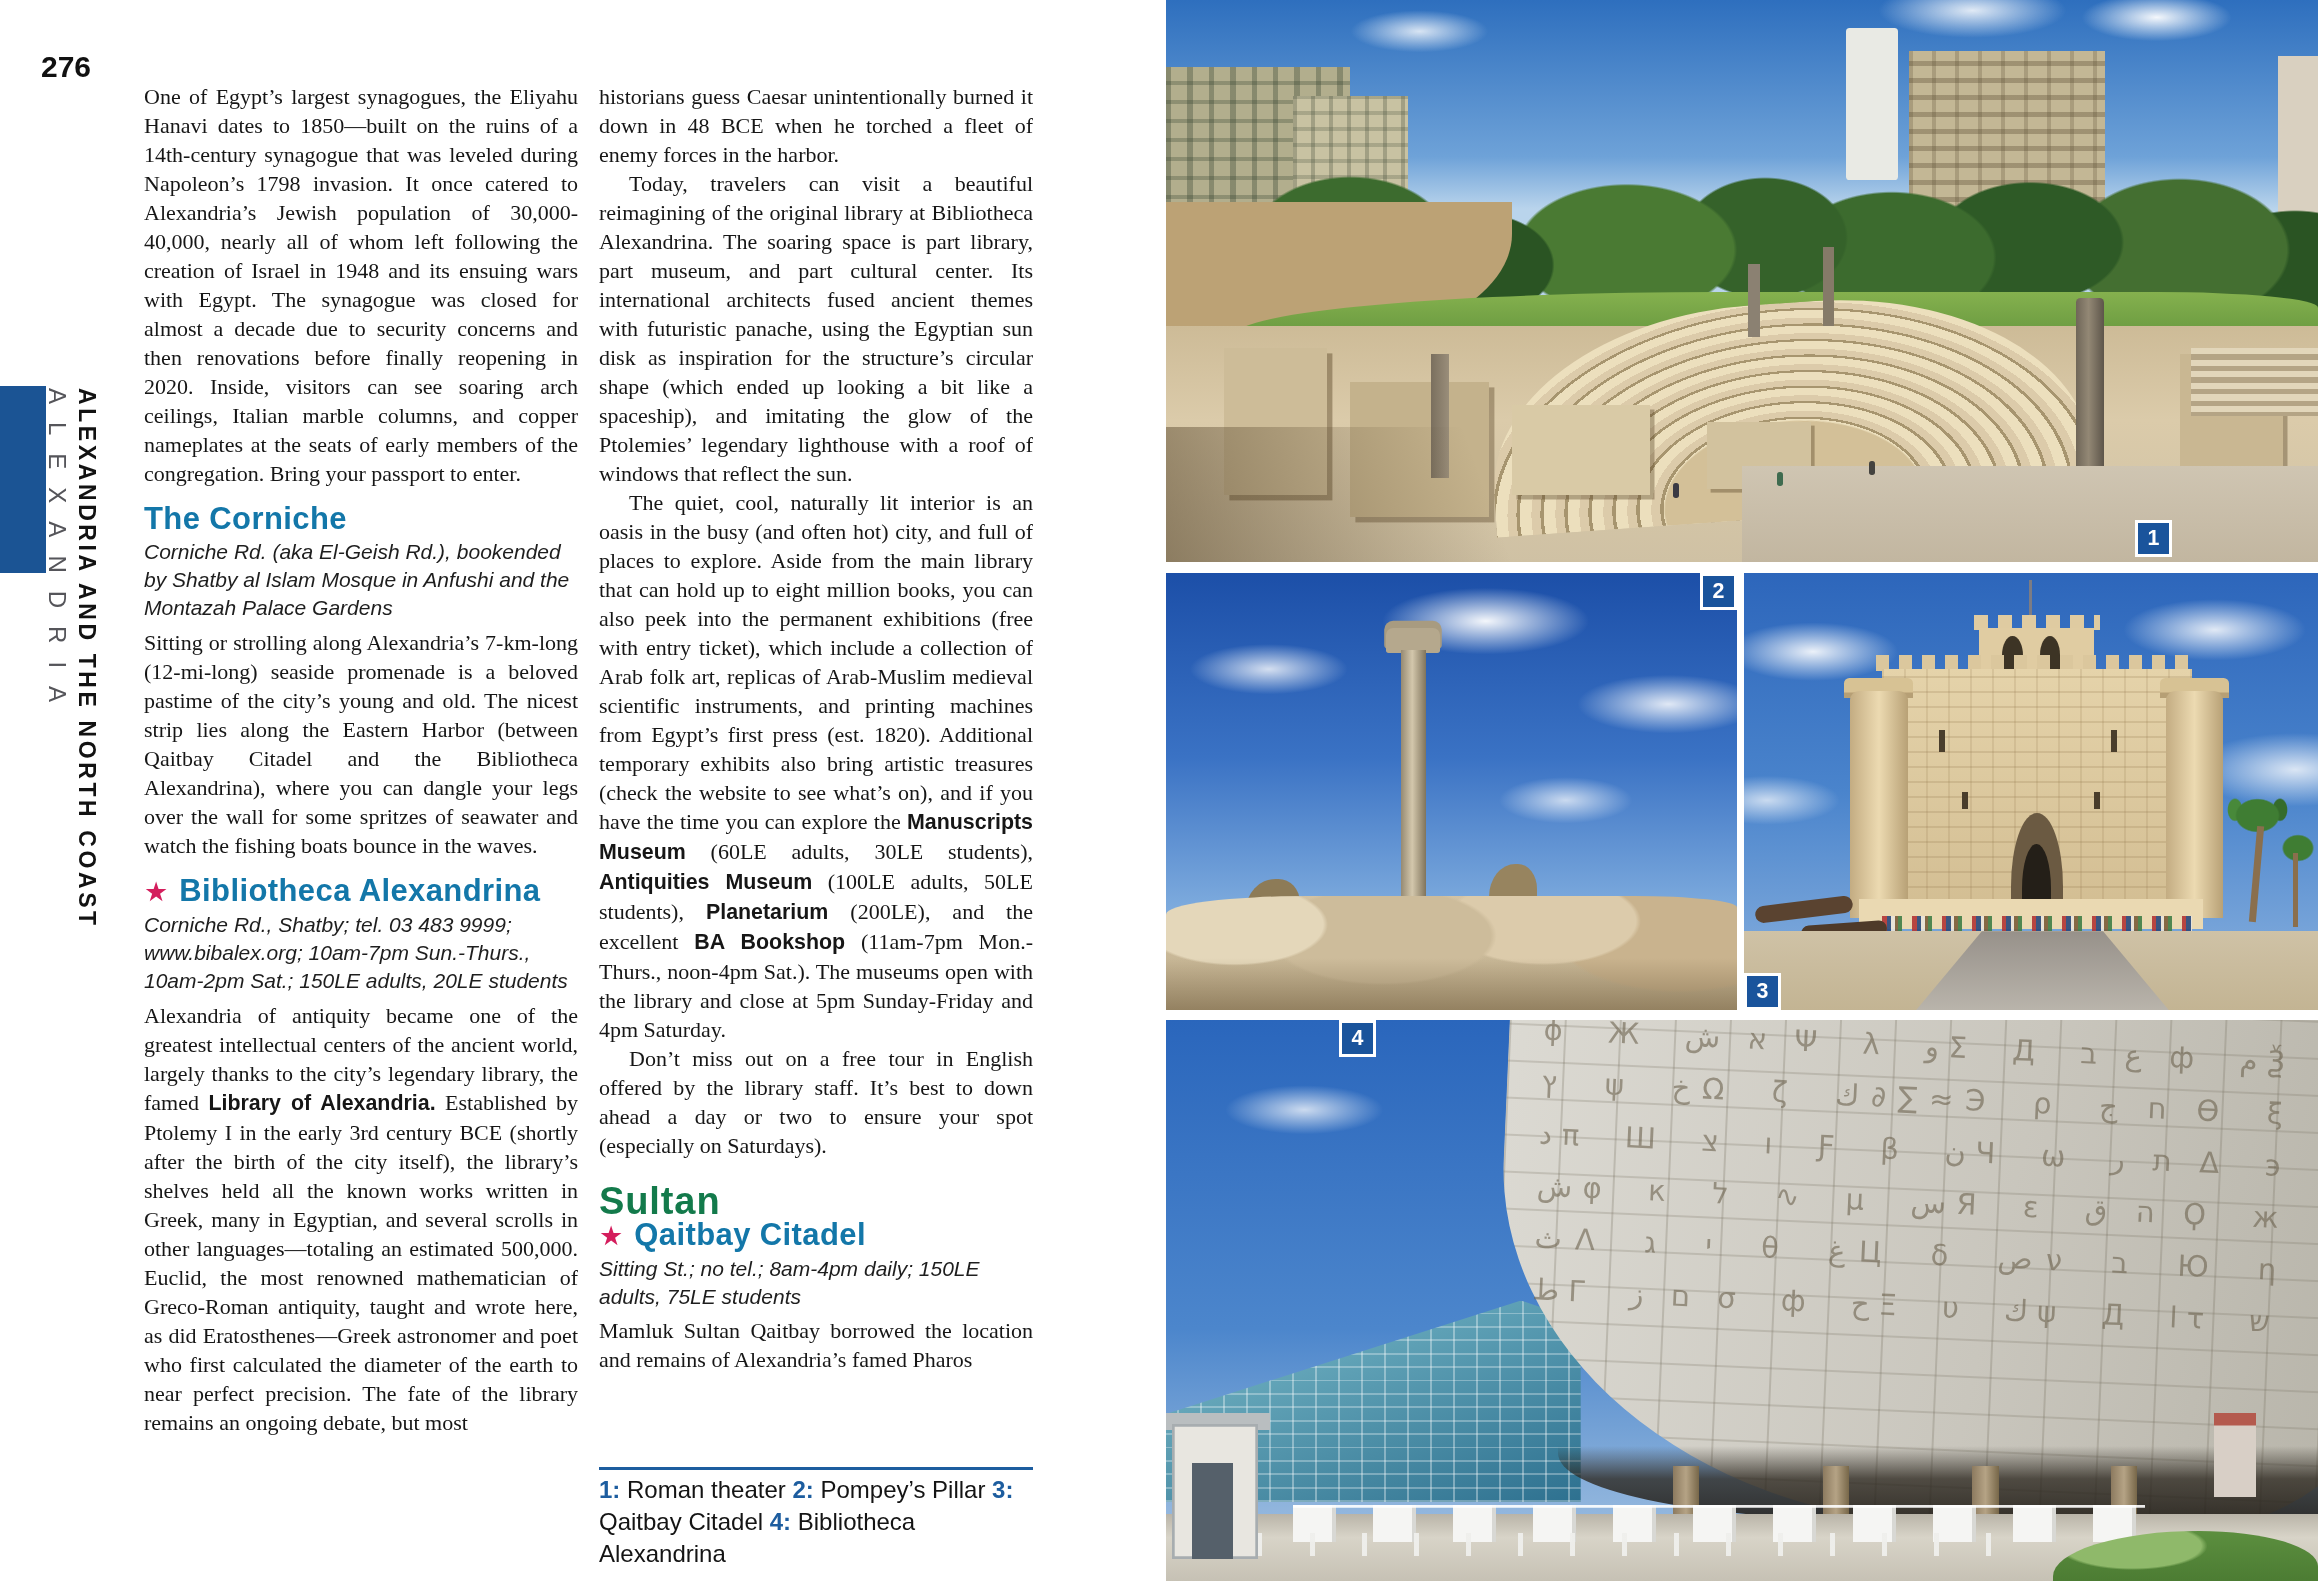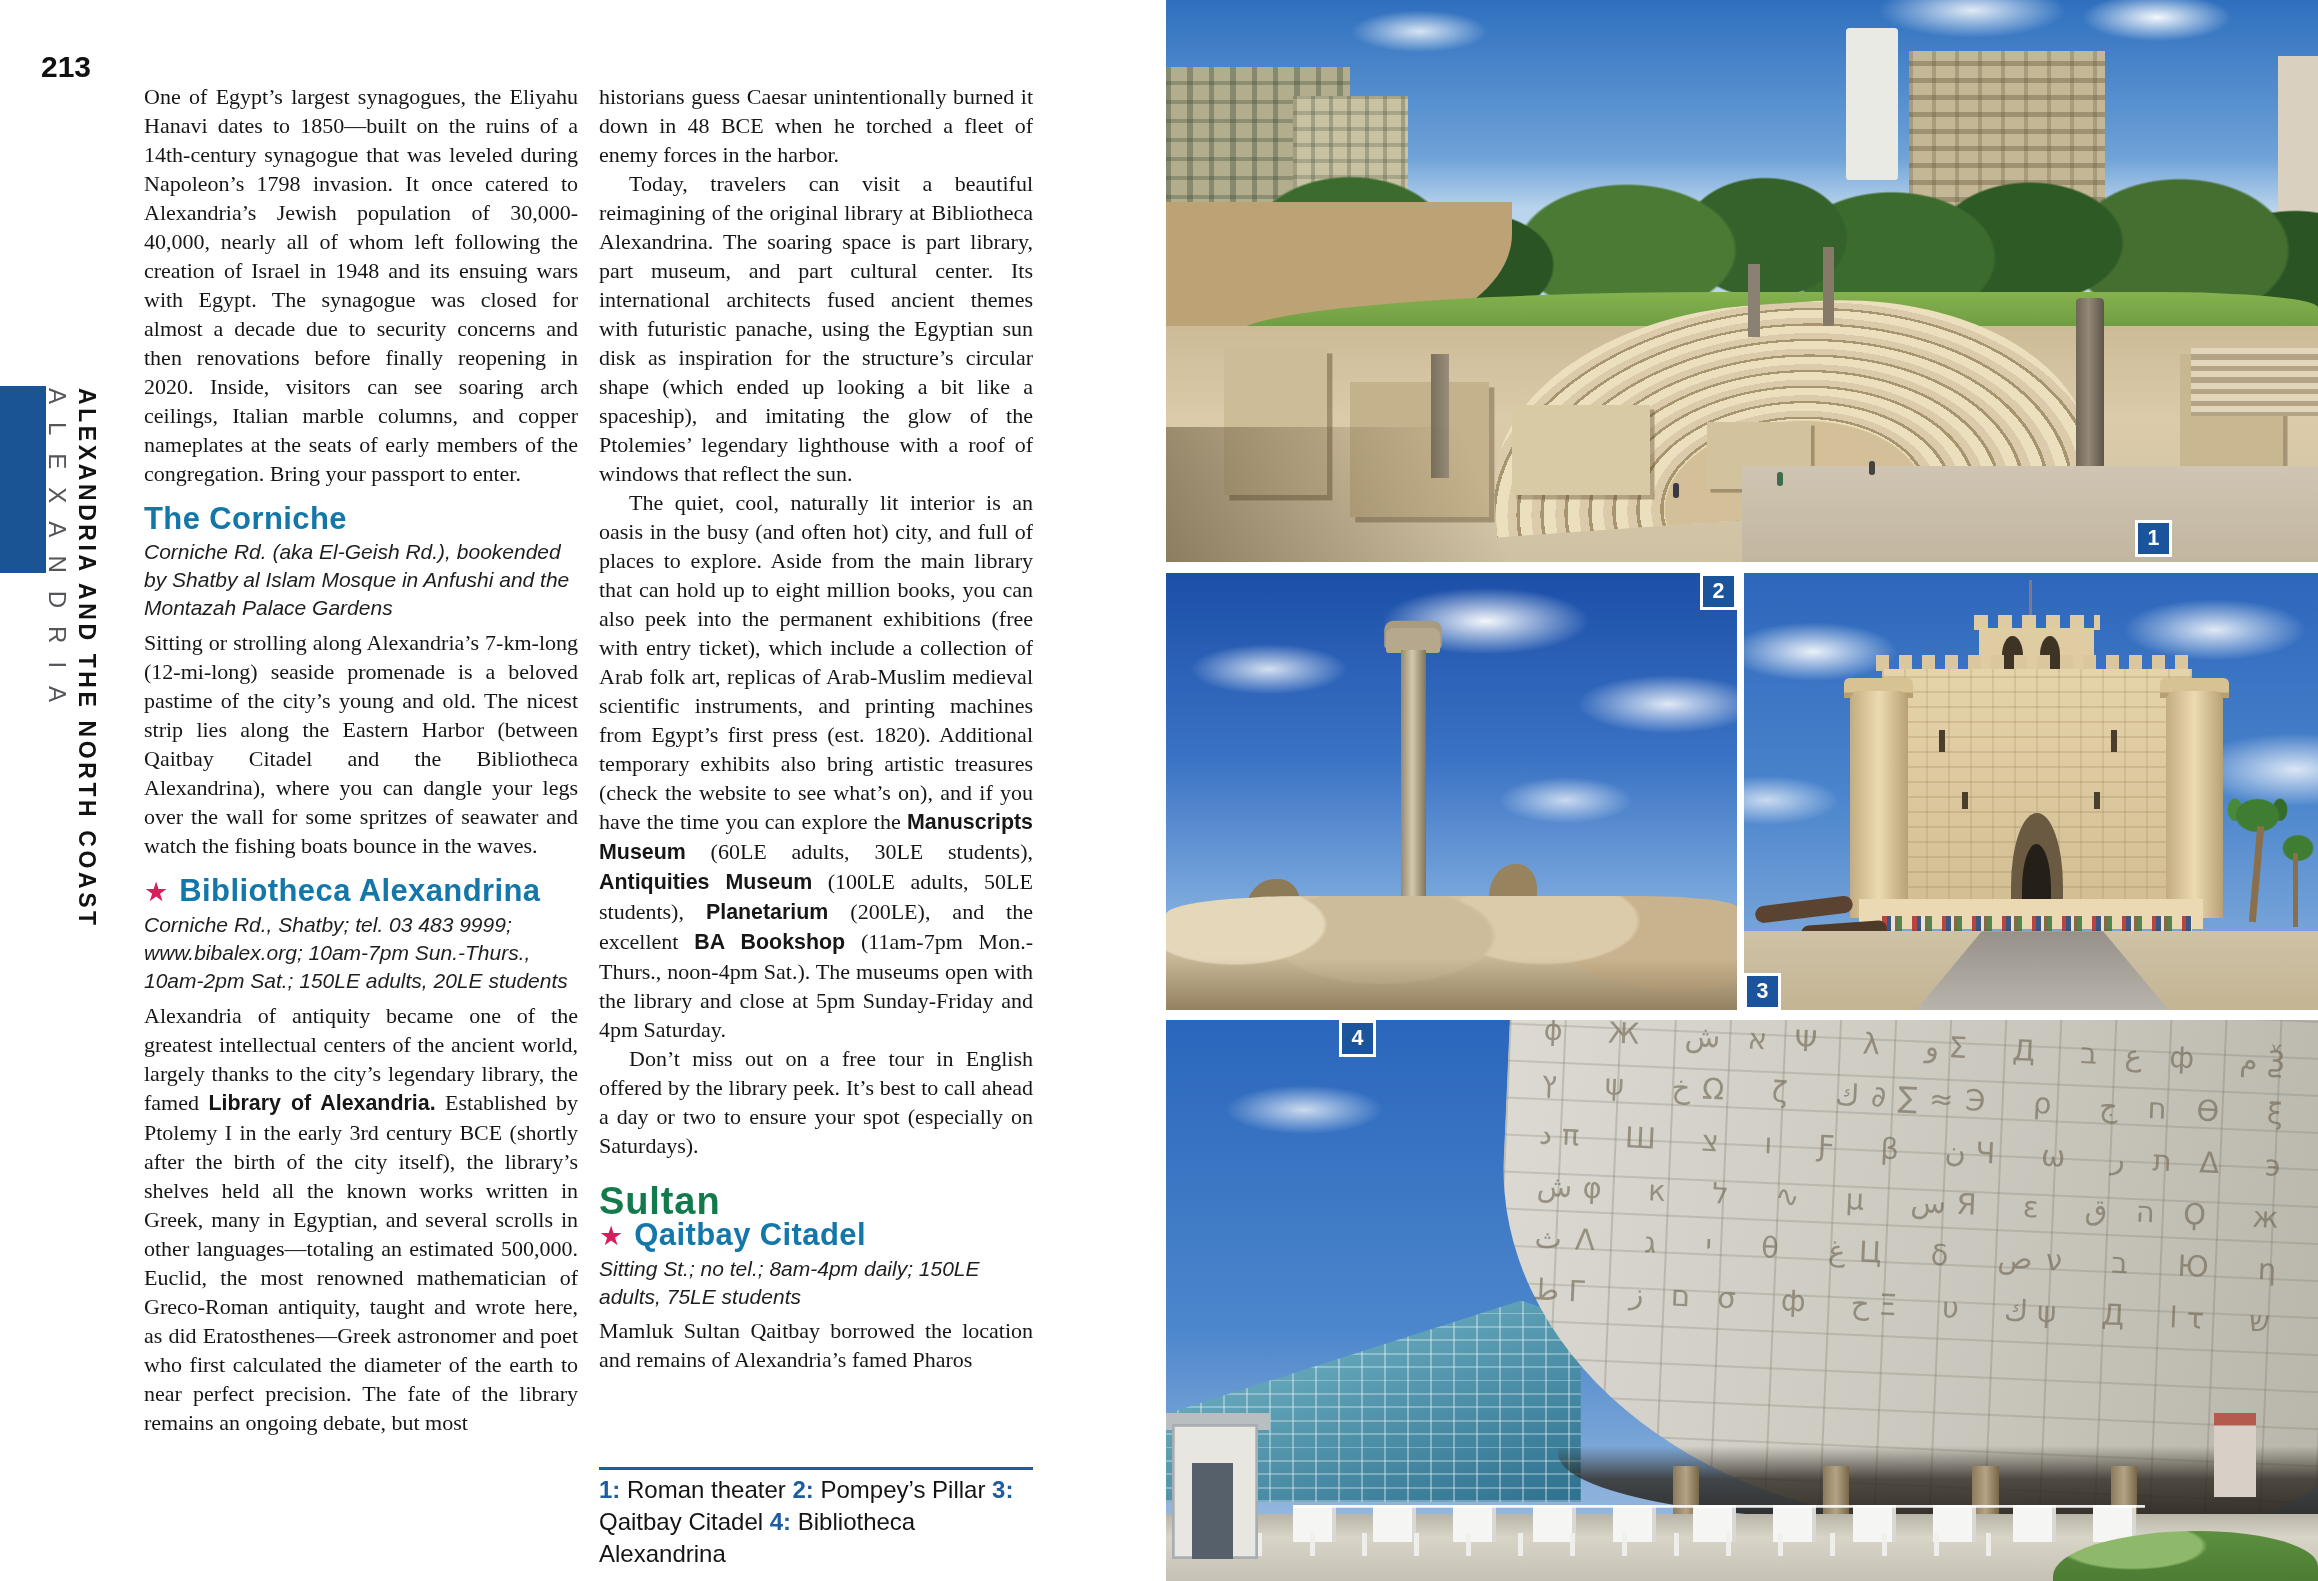--- a/index.html
+++ b/index.html
@@ -244,21 +244,21 @@
       linear-gradient(180deg,#5c8f3f,#4c7c33);
     border-radius:55% 45% 0 0/90% 70% 0 0;}
   .p4-sign{left:91%;top:70%;width:3.6%;height:15%;background:#d8cfc6;
     box-shadow:inset 0 12.5px 0 #b45a4e;}
 </style>
 </head>
 <body>
 
 <div id="page">
 
-  <div class="page-num">213</div>
+  <div class="page-num">276</div>
   <div class="side-block"></div>
   <div class="side-bold">ALEXANDRIA AND THE NORTH COAST</div>
   <div class="side-light">ALEXANDRIA</div>
 
   <div class="col" id="left-col">
     <p class="para"><span>One of Egypt’s largest synagogues, the Eliyahu Hanavi dates to 1850—built on the ruins of a 14th-century synagogue that was leveled during Napoleon’s 1798 invasion. It once catered to Alexandria’s Jewish population of 30,000-40,000, nearly all of whom left following the creation of Israel in 1948 and its ensuing wars with Egypt. The synagogue was closed for almost a decade due to security concerns and then renovations before finally reopening in 2020. Inside, visitors can see soaring arch ceilings, Italian marble columns, and copper nameplates at the seats of early members of the congregation. Bring your passport to enter.</span></p>
     <h3 class="place-head">The Corniche</h3>
     <p class="addr">Corniche Rd. (aka El-Geish Rd.), bookended by Shatby al Islam Mosque in Anfushi and the Montazah Palace Gardens</p>
     <p class="para"><span>Sitting or strolling along Alexandria’s 7-km-long (12-mi-long) seaside promenade is a beloved pastime of the city’s young and old. The nicest strip lies along the Eastern Harbor (between Qaitbay Citadel and the Bibliotheca Alexandrina), where you can dangle your legs over the wall for some spritzes of seawater and watch the fishing boats bounce in the waves.</span></p>
     <h3 class="place-head head-with-star">
@@ -266,21 +266,21 @@
         <span>Bibliotheca Alexandrina</span>
       </h3>
     <p class="addr">Corniche Rd., Shatby; tel. 03 483 9999; www.bibalex.org; 10am-7pm Sun.-Thurs., 10am-2pm Sat.; 150LE adults, 20LE students</p>
     <p class="para"><span>Alexandria of antiquity became one of the greatest intellectual centers of the ancient world, largely thanks to the city’s legendary library, the famed </span><b>Library of Alexandria.</b><span> Established by Ptolemy I in the early 3rd century BCE (shortly after the birth of the city itself), the library’s shelves held all the known works written in Greek, many in Egyptian, and several scrolls in other languages—totaling an estimated 500,000. Euclid, the most renowned mathematician of Greco-Roman antiquity, taught and wrote here, as did Eratosthenes—Greek astronomer and poet who first calculated the diameter of the earth to near perfect precision. The fate of the library remains an ongoing debate, but most</span></p>
   </div>
 
   <div class="col" id="right-col">
     <p class="para"><span>historians guess Caesar unintentionally burned it down in 48 BCE when he torched a fleet of enemy forces in the harbor.</span></p>
     <p class="para ind"><span>Today, travelers can visit a beautiful reimagining of the original library at Bibliotheca Alexandrina. The soaring space is part library, part museum, and part cultural center. Its international architects fused ancient themes with futuristic panache, using the Egyptian sun disk as inspiration for the structure’s circular shape (which ended up looking a bit like a spaceship), and imitating the glow of the Ptolemies’ legendary lighthouse with a roof of windows that reflect the sun.</span></p>
     <p class="para ind"><span>The quiet, cool, naturally lit interior is an oasis in the busy (and often hot) city, and full of places to explore. Aside from the main library that can hold up to eight million books, you can also peek into the permanent exhibitions (free with entry ticket), which include a collection of Arab folk art, replicas of Arab-Muslim medieval scientific instruments, and printing machines from Egypt’s first press (est. 1820). Additional temporary exhibits also bring artistic treasures (check the website to see what’s on), and if you have the time you can explore the </span><b>Manuscripts Museum</b><span> (60LE adults, 30LE students), </span><b>Antiquities Museum</b><span> (100LE adults, 50LE students), </span><b>Planetarium</b><span> (200LE), and the excellent </span><b>BA Bookshop</b><span> (11am-7pm Mon.-Thurs., noon-4pm Sat.). The museums open with the library and close at 5pm Sunday-Friday and 4pm Saturday.</span></p>
-    <p class="para ind"><span>Don’t miss out on a free tour in English offered by the library peek. It’s best to call ahead a day or two to ensure your spot (especially on Saturdays).</span></p>
+    <p class="para ind"><span>Don’t miss out on a free tour in English offered by the library staff. It’s best to down ahead a day or two to ensure your spot (especially on Saturdays).</span></p>
     <h2 class="area-head">Sultan</h2>
     <h3 class="place-head head-with-star" style="margin-top:3.6px">
         <span class="star">★</span>
         <span>Qaitbay Citadel</span>
       </h3>
     <p class="addr">Sitting St.; no tel.; 8am-4pm daily; 150LE adults, 75LE students</p>
     <p class="para"><span>Mamluk Sultan Qaitbay borrowed the location and remains of Alexandria’s famed Pharos</span></p>
   </div>
 
   <div id="caption"><b>1:</b><span> Roman theater </span><b>2:</b><span> Pompey’s Pillar </span><b>3:</b><span> Qaitbay Citadel </span><b>4:</b><span> Bibliotheca Alexandrina</span></div>

